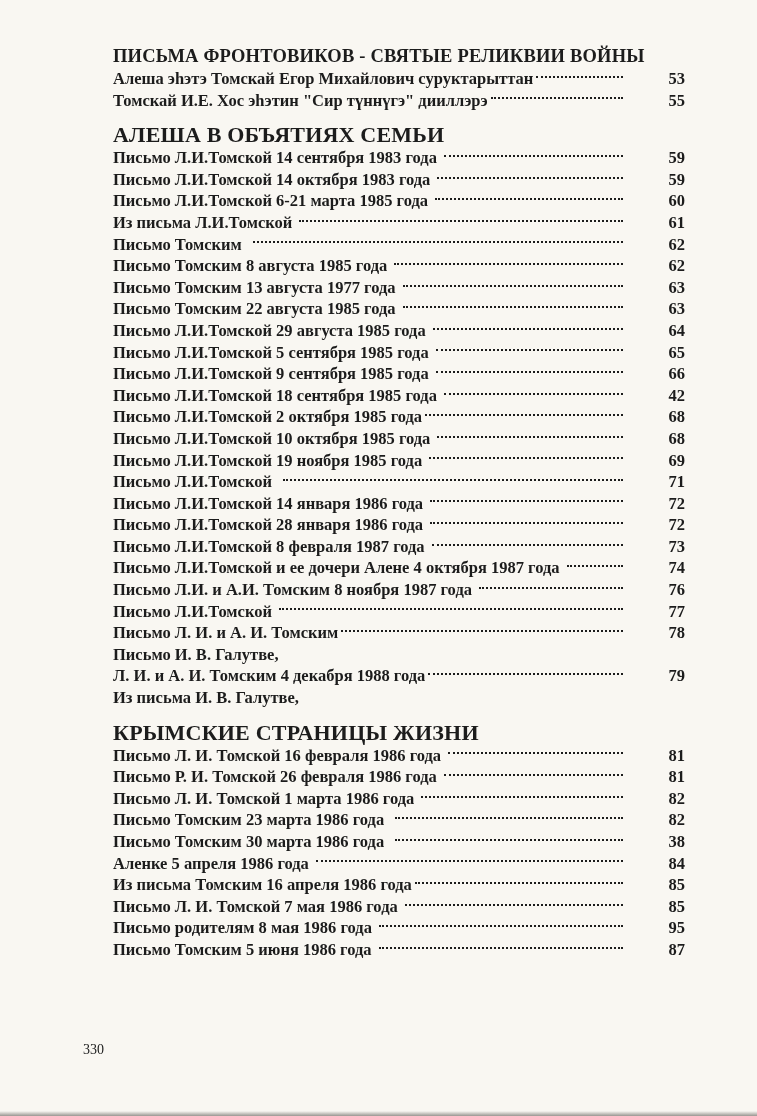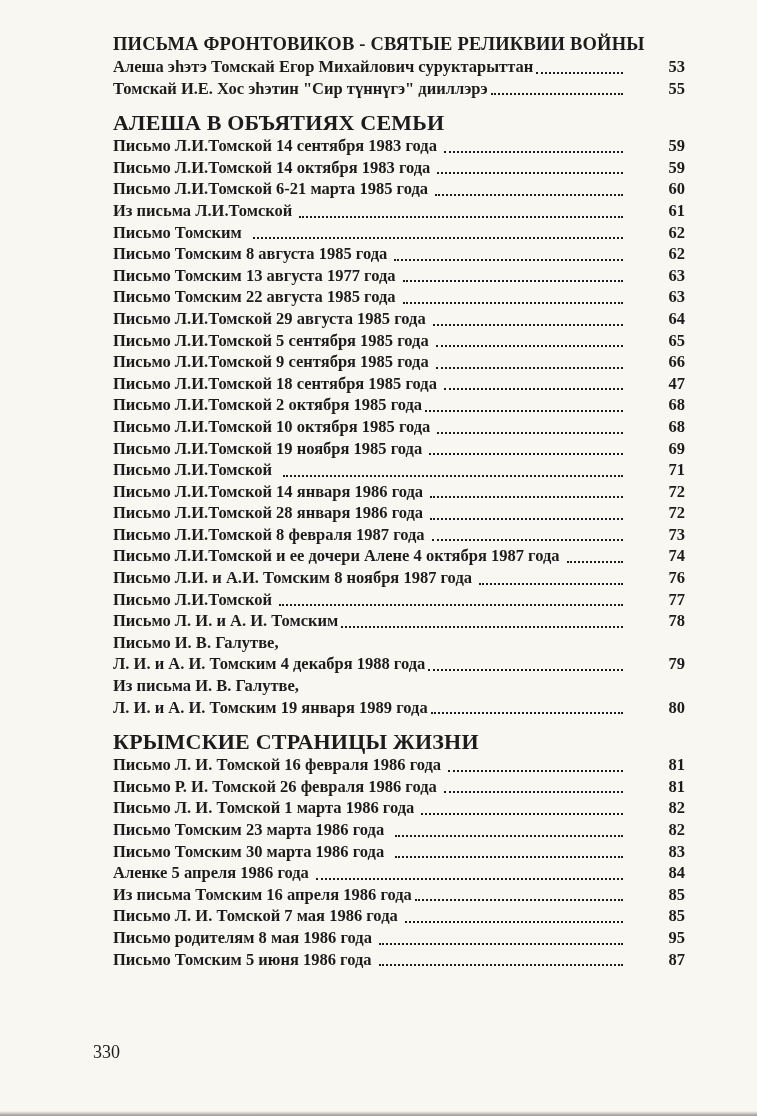--- a/index.html
+++ b/index.html
@@ -13,51 +13,52 @@
     position: relative;
     width: 757px;
     height: 1116px;
     background: var(--paper);
     overflow: hidden;
     color: var(--ink);
   }
   .toc {
     position: absolute;
     left: 113px;
-    top: 33px;
+    top: 45px;
     width: 572px;
   }
   .toc-section { margin-bottom: 13px; }
   .toc-section .heading {
     font-size: 22px;
     font-weight: bold;
     line-height: 22px;
     letter-spacing: 0.2px;
     margin-bottom: 1px;
   }
   .toc-section:first-child .heading { font-size: 18.5px; }
   .entry {
     display: flex;
     font-weight: bold;
     font-size: 16.5px;
     line-height: 21.6px;
+    align-items: center;
   }
   .entry .title { white-space: pre-wrap; }
   .entry .dots {
     flex: 1 1 auto;
     min-width: 12px;
     border-bottom: 2px dotted var(--ink);
     margin: 0 2px 4px 3px;
   }
   .entry .pagenum { text-align: right; margin-left: 44px; }
   .folio {
     position: absolute;
-    left: 93px;
+    left: 83px;
     top: 1042px;
-    font-size: 18px;
+    font-size: 14px;
     font-weight: normal;
     color: var(--ink);
   }
   .scan-edge {
     position: absolute;
     left: 0; right: 0; bottom: 0;
     height: 5px;
     background: linear-gradient(to bottom, rgba(0,0,0,0), rgba(60,55,50,0.5));
   }
 </style>
@@ -132,21 +133,21 @@
           <span class="pagenum">65</span>
         </div>
         <div class="entry">
           <span class="title">Письмо Л.И.Томской 9 сентября 1985 года </span>
           <span class="dots"></span>
           <span class="pagenum">66</span>
         </div>
         <div class="entry">
           <span class="title">Письмо Л.И.Томской 18 сентября 1985 года </span>
           <span class="dots"></span>
-          <span class="pagenum">47</span>
+          <span class="pagenum">42</span>
         </div>
         <div class="entry">
           <span class="title">Письмо Л.И.Томской 2 октября 1985 года</span>
           <span class="dots"></span>
           <span class="pagenum">68</span>
         </div>
         <div class="entry">
           <span class="title">Письмо Л.И.Томской 10 октября 1985 года </span>
           <span class="dots"></span>
           <span class="pagenum">68</span>
@@ -199,25 +200,20 @@
         <div class="entry">
           <span class="title">Письмо И. В. Галутве,</span>
         </div>
         <div class="entry">
           <span class="title">Л. И. и А. И. Томским 4 декабря 1988 года</span>
           <span class="dots"></span>
           <span class="pagenum">79</span>
         </div>
         <div class="entry">
           <span class="title">Из письма И. В. Галутве,</span>
-        </div>
-        <div class="entry">
-          <span class="title">Л. И. и А. И. Томским 19 января 1989 года</span>
-          <span class="dots"></span>
-          <span class="pagenum">80</span>
         </div>
       </section>
       <section class="toc-section">
         <h2 class="heading">КРЫМСКИЕ СТРАНИЦЫ ЖИЗНИ</h2>
         <div class="entry">
           <span class="title">Письмо Л. И. Томской 16 февраля 1986 года </span>
           <span class="dots"></span>
           <span class="pagenum">81</span>
         </div>
         <div class="entry">
@@ -231,21 +227,21 @@
           <span class="pagenum">82</span>
         </div>
         <div class="entry">
           <span class="title">Письмо Томским 23 марта 1986 года  </span>
           <span class="dots"></span>
           <span class="pagenum">82</span>
         </div>
         <div class="entry">
           <span class="title">Письмо Томским 30 марта 1986 года  </span>
           <span class="dots"></span>
-          <span class="pagenum">83</span>
+          <span class="pagenum">38</span>
         </div>
         <div class="entry">
           <span class="title">Аленке 5 апреля 1986 года </span>
           <span class="dots"></span>
           <span class="pagenum">84</span>
         </div>
         <div class="entry">
           <span class="title">Из письма Томским 16 апреля 1986 года</span>
           <span class="dots"></span>
           <span class="pagenum">85</span>

